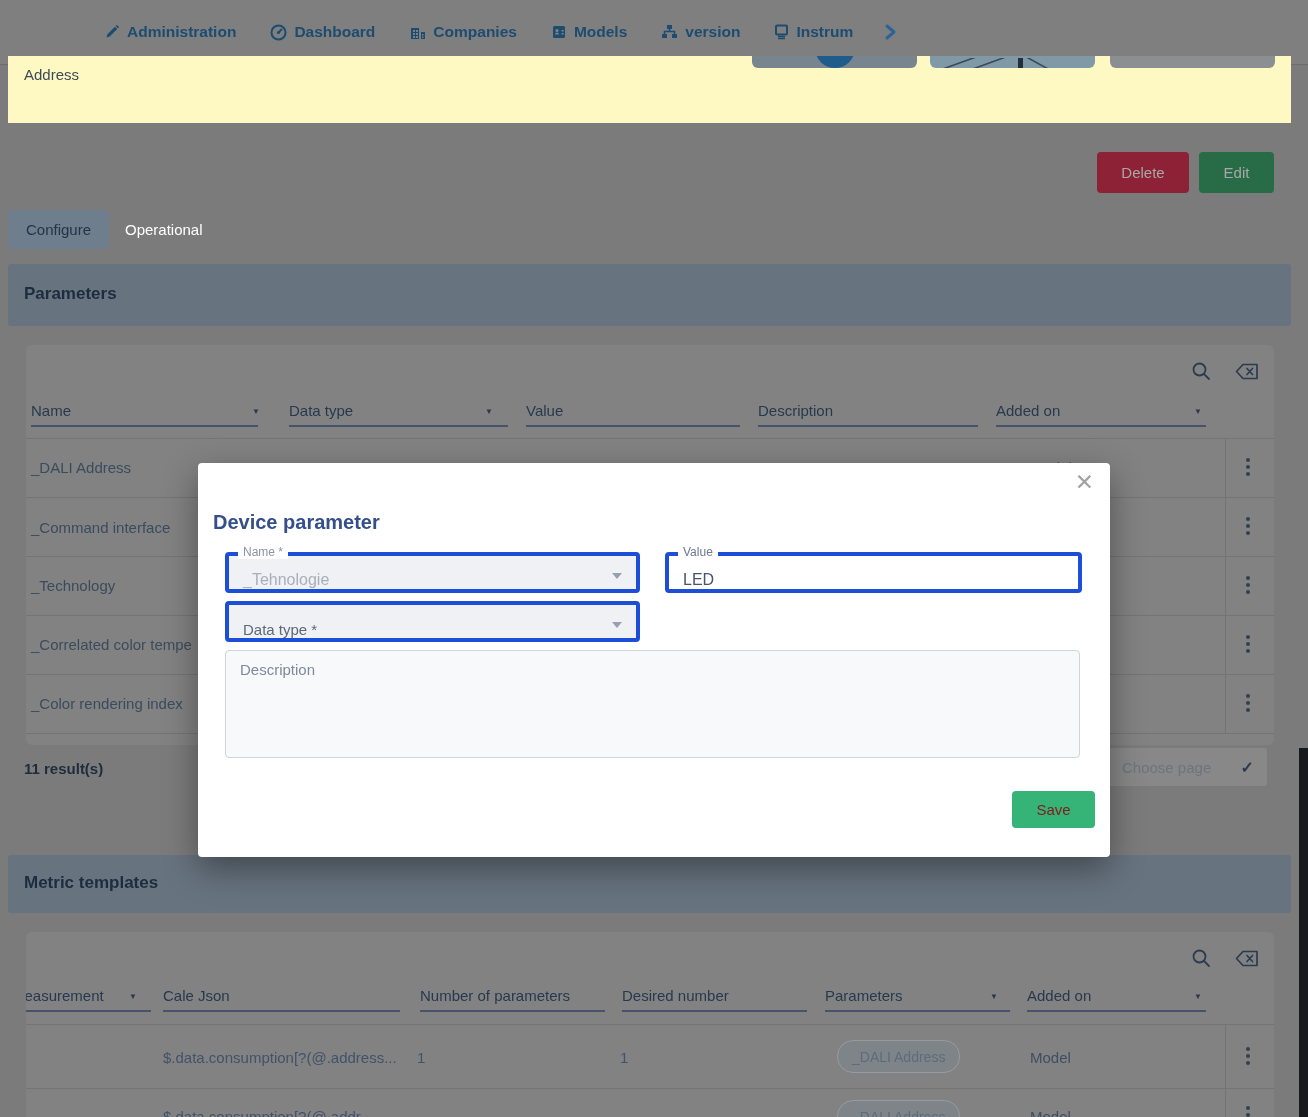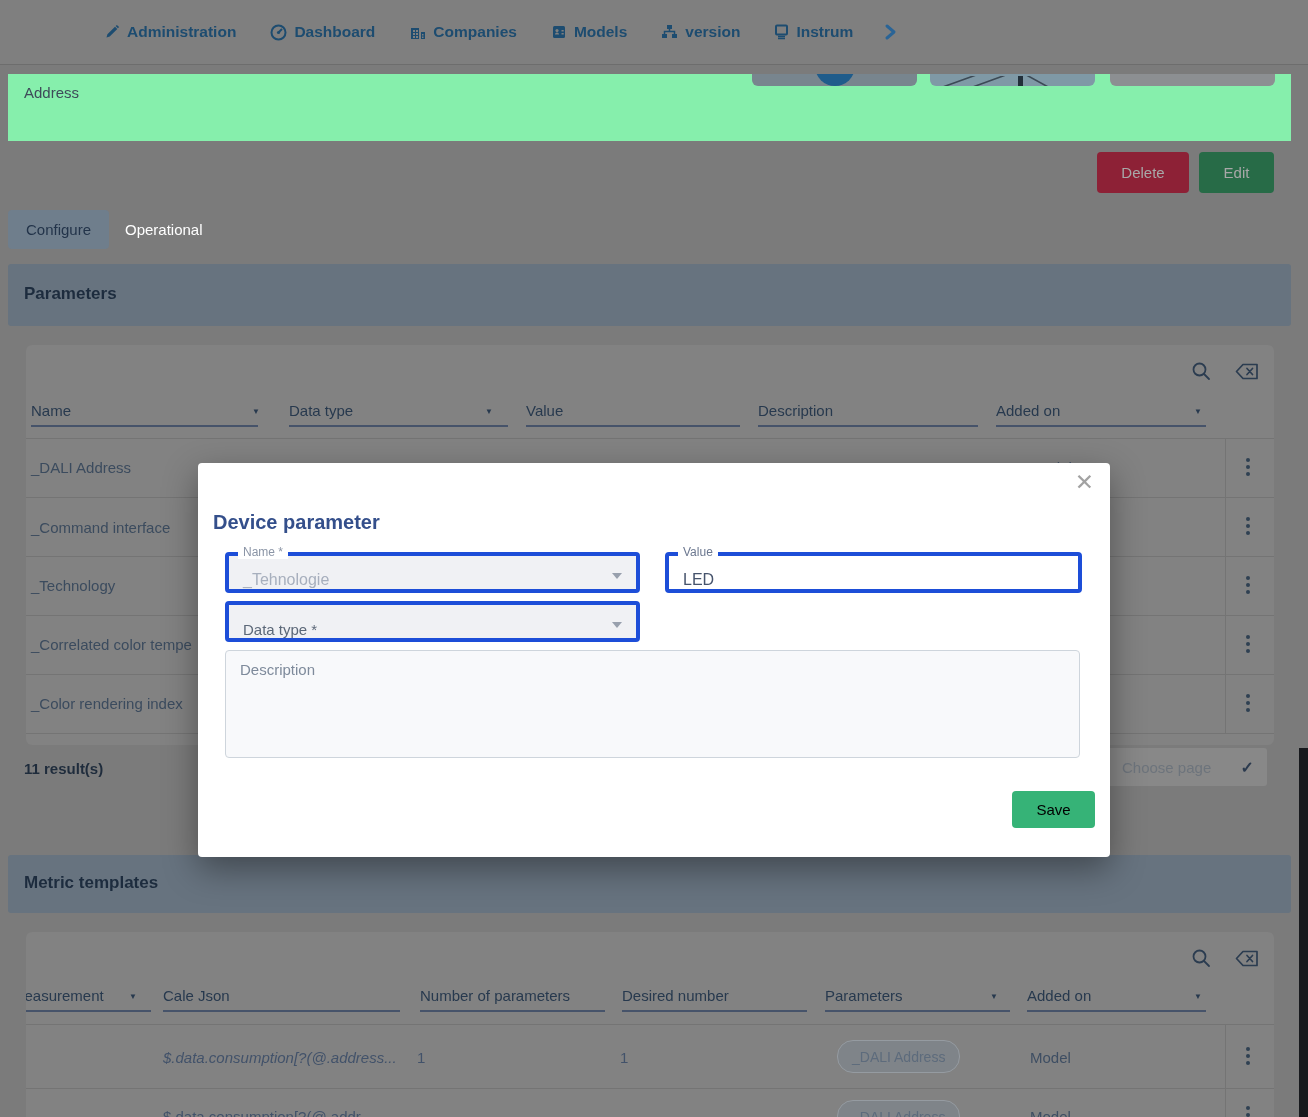--- a/index.html
+++ b/index.html
@@ -9,21 +9,21 @@
 
   
   .navbar{left:0;top:0;width:1308px;height:65px;background:#7f7f7f;border-bottom:1px solid #6d6d6d;
           display:flex;align-items:center;gap:34px;padding-left:104px;box-sizing:border-box;}
   .nav-item{display:flex;align-items:center;gap:7px;color:#1d4c70;font-size:15.5px;font-weight:bold;cursor:pointer;}
   .nav-item svg{display:block;}
   .nav-right{position:absolute;right:16px;top:0;height:65px;display:flex;align-items:center;gap:17px;}
   .avatar{width:38px;height:38px;border-radius:50%;background:#9aa0a5;overflow:hidden;display:flex;align-items:flex-end;justify-content:center;}
   .profile-label{color:#1d4c70;font-size:15.5px;font-weight:bold;}
 
-  .address-card{left:8px;top:74px;width:1283px;height:67px;background:#86efac;}
+  .address-card{left:8px;top:56px;width:1283px;height:67px;background:#fef9c3;}
   .address-label{left:16px;top:10px;color:#3e4a59;font-size:15px;position:absolute;}
   .thumb{position:absolute;top:0;height:12px;width:165px;border-radius:0 0 6px 6px;overflow:hidden;}
   .t1{left:744px;background:#78858e;}
   .t1 .halfdisc{position:absolute;left:63px;top:-8px;width:40px;height:20px;border-radius:0 0 20px 20px;background:#1f5c8b;}
   .t2{left:922px;background:#7f99a6;}
   .t3{left:1102px;background:#8c8f92;}
 
   .btn-dim{border-radius:4px;color:#a8a8a8;font-size:15px;display:flex;align-items:center;justify-content:center;cursor:pointer;}
   .btn-delete{left:1097px;top:152px;width:92px;height:41px;background:#8d2136;}
   .btn-edit{left:1199px;top:152px;width:75px;height:41px;background:#276b47;}
@@ -70,21 +70,21 @@
   .float-lbl{position:absolute;font-size:12px;background:#ffffff;padding:0 5px;line-height:14px;}
   .sel-caret{position:absolute;right:14px;top:17px;width:0;height:0;
              border-left:5px solid transparent;border-right:5px solid transparent;border-top:6px solid #98a0ad;}
   .f-name{left:27px;top:89px;width:415px;background:#f0f1f4;}
   .f-value{left:467px;top:89px;width:417px;background:#ffffff;}
   .f-dtype{left:27px;top:138px;width:415px;background:#f0f1f4;cursor:pointer;}
   .f-unit{left:467px;top:138px;width:417px;background:#f0f1f4;cursor:pointer;}
   .f-desc{left:27px;top:187px;width:855px;height:108px;background:#f8f9fb;border:1px solid #ced5dc;border-radius:4px;
           box-sizing:border-box;color:#7e8a9b;font-size:15px;padding:10px 14px;}
   .btn-save{position:absolute;left:814px;top:328px;width:83px;height:37px;background:#36b377;border-radius:4px;
-            color:#000000;font-size:15px;display:flex;align-items:center;justify-content:center;cursor:pointer;}
+            color:#7f1d1d;font-size:15px;display:flex;align-items:center;justify-content:center;cursor:pointer;}
 </style>
 </head>
 <body>
 
 <div class="stage">
 
   <div class="abs navbar">
     <div class="nav-item">
       <svg width="16" height="16" viewBox="0 0 16 16">
           <path d="M2.5 13.5l.9-3.2 7.6-7.6 2.3 2.3-7.6 7.6-3.2.9zm9.2-11.4l1.2-1.2 2.2 2.2-1.2 1.2-2.2-2.2z" fill="#1d4c70"></path>
@@ -257,21 +257,21 @@
     <div class="underline" style="left:799px;top:78px;width:185px;"></div>
 
     <div class="col-head" style="left:1001px;top:55px;"><span>Added on</span></div>
     <span class="caret-sm abs" style="left:1168px;top:60px;">▼</span>
     <div class="underline" style="left:1001px;top:78px;width:179px;"></div>
 
     <div class="rowline" style="left:0;top:92px;width:1248px;"></div>
     <div class="rowline" style="left:0;top:156px;width:1248px;"></div>
     <div class="vdiv" style="left:1199px;top:92px;height:93px;"></div>
 
-    <div class="cell" style="left:137px;top:117px;color:#42526a;font-style:italic;">$.data.consumption[?(@.address...</div>
+    <div class="cell" style="left:137px;top:117px;color:#42526a;">$.data.consumption[?(@.address...</div>
     <div class="cell" style="left:391px;top:117px;color:#42526a;">1</div>
     <div class="cell" style="left:594px;top:117px;color:#42526a;">1</div>
     <div class="chip" style="left:811px;top:108px;">
         <span>_DALI Address</span>
       </div>
     <div class="cell" style="left:1004px;top:117px;color:#3e4e63;">Model</div>
     <span class="kebab" style="left:1220px;top:122px;"></span>
 
     <div class="cell" style="left:137px;top:176px;color:#42526a;">$.data.consumption[?(@.addr...</div>
     <div class="chip" style="left:811px;top:168px;">

